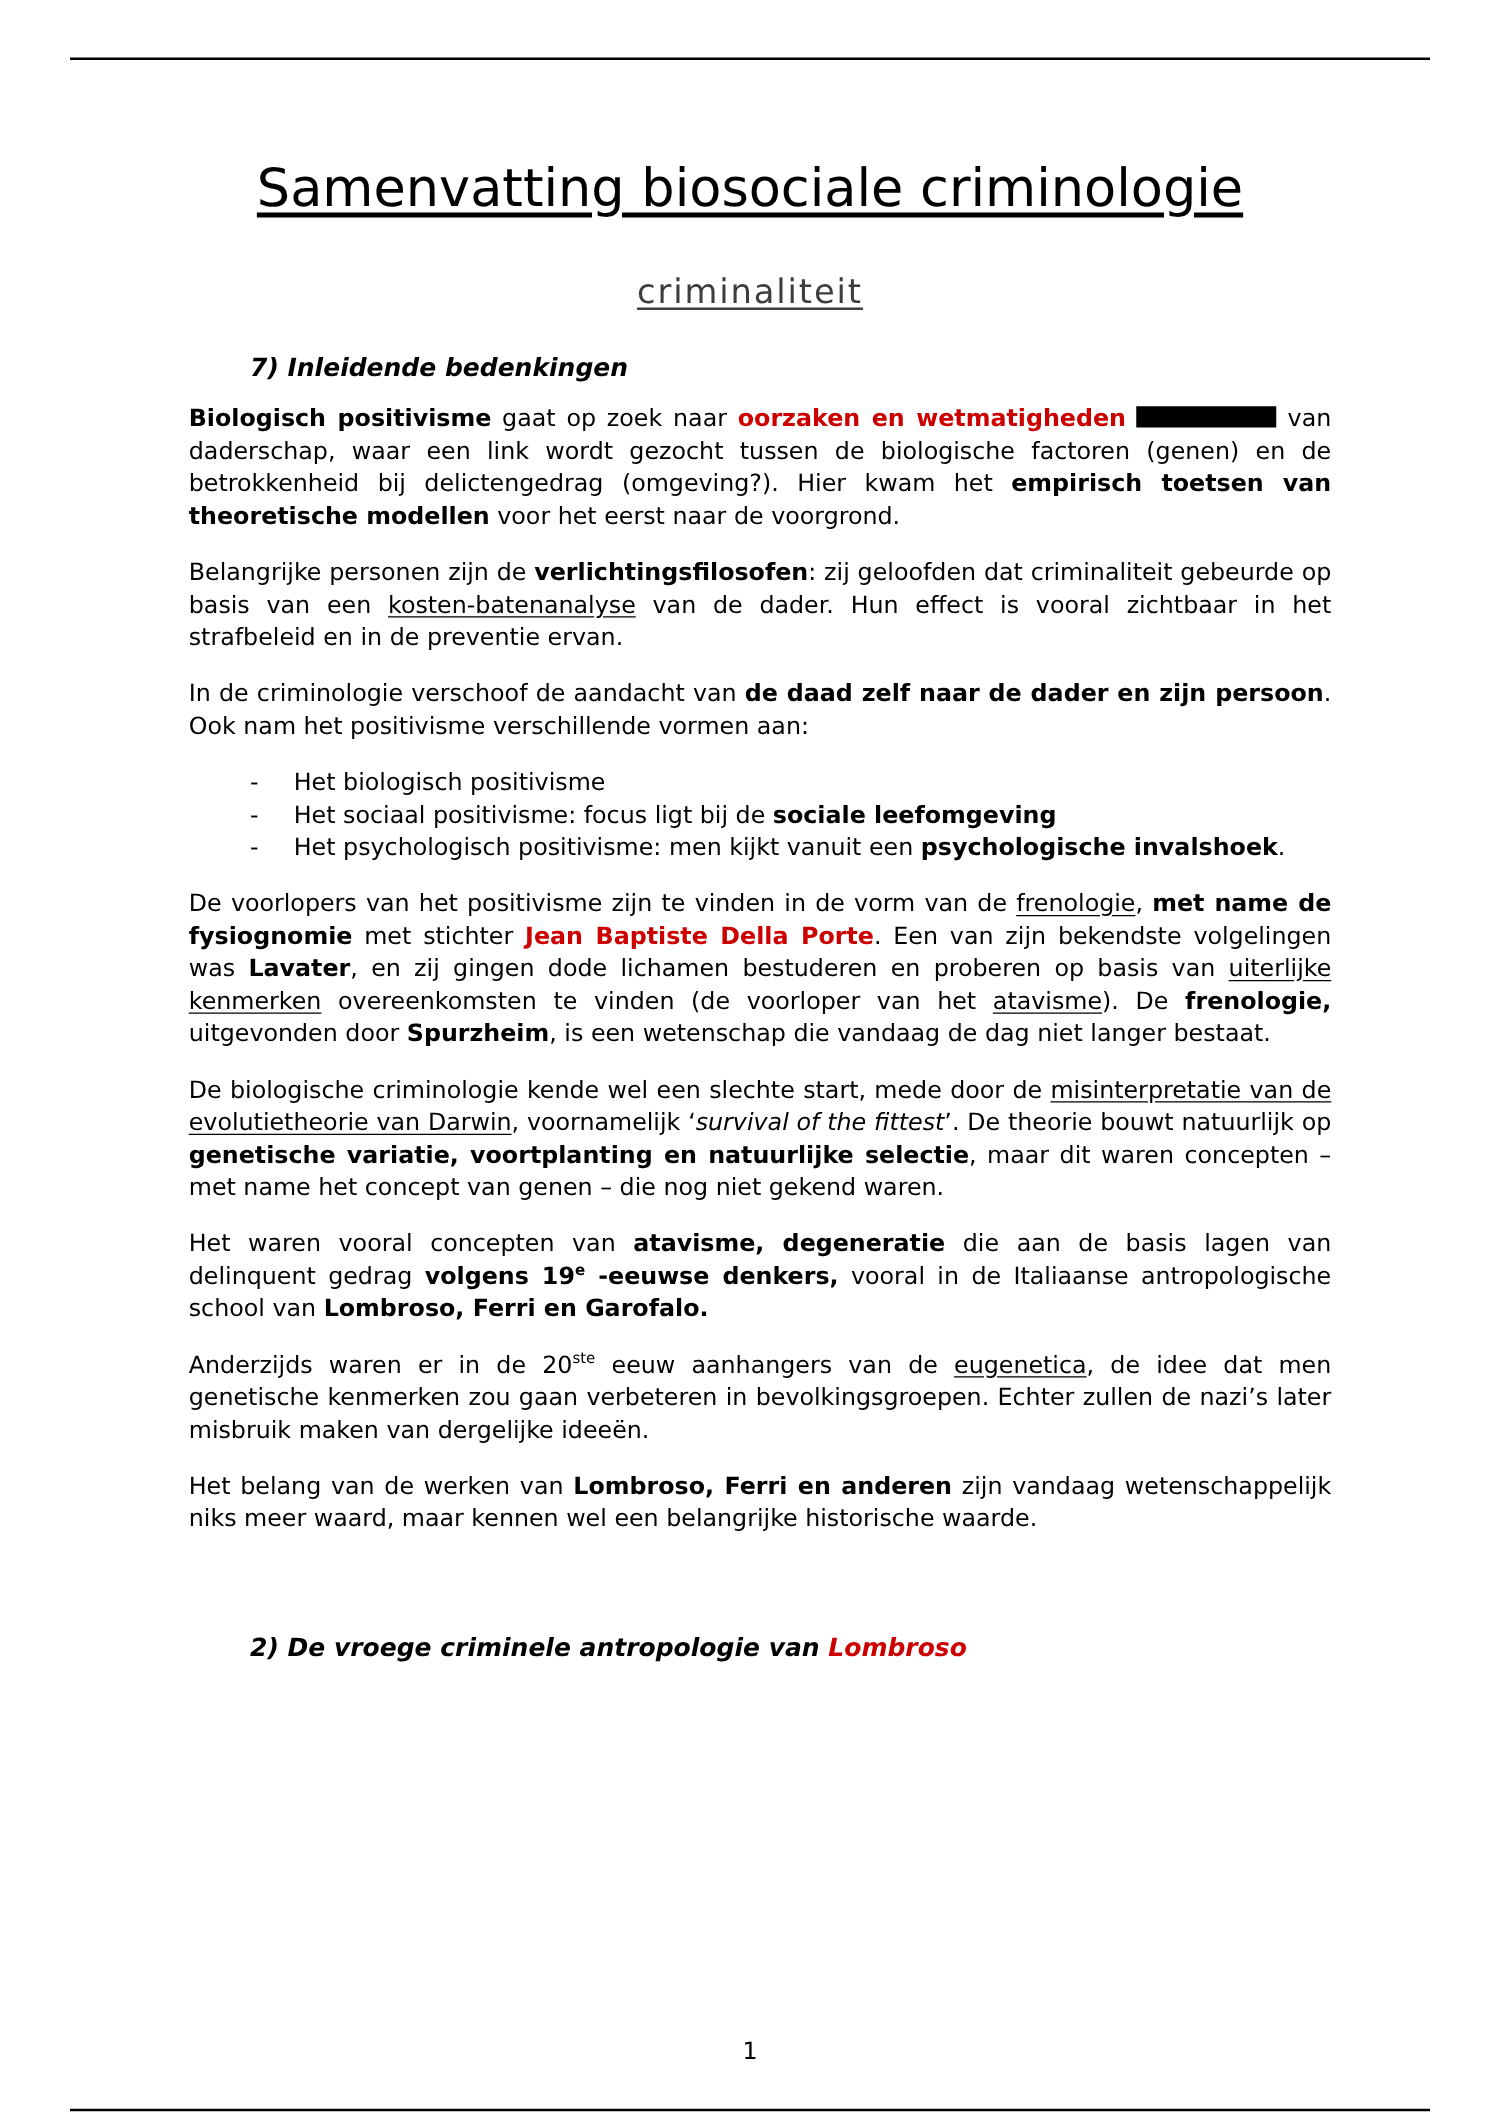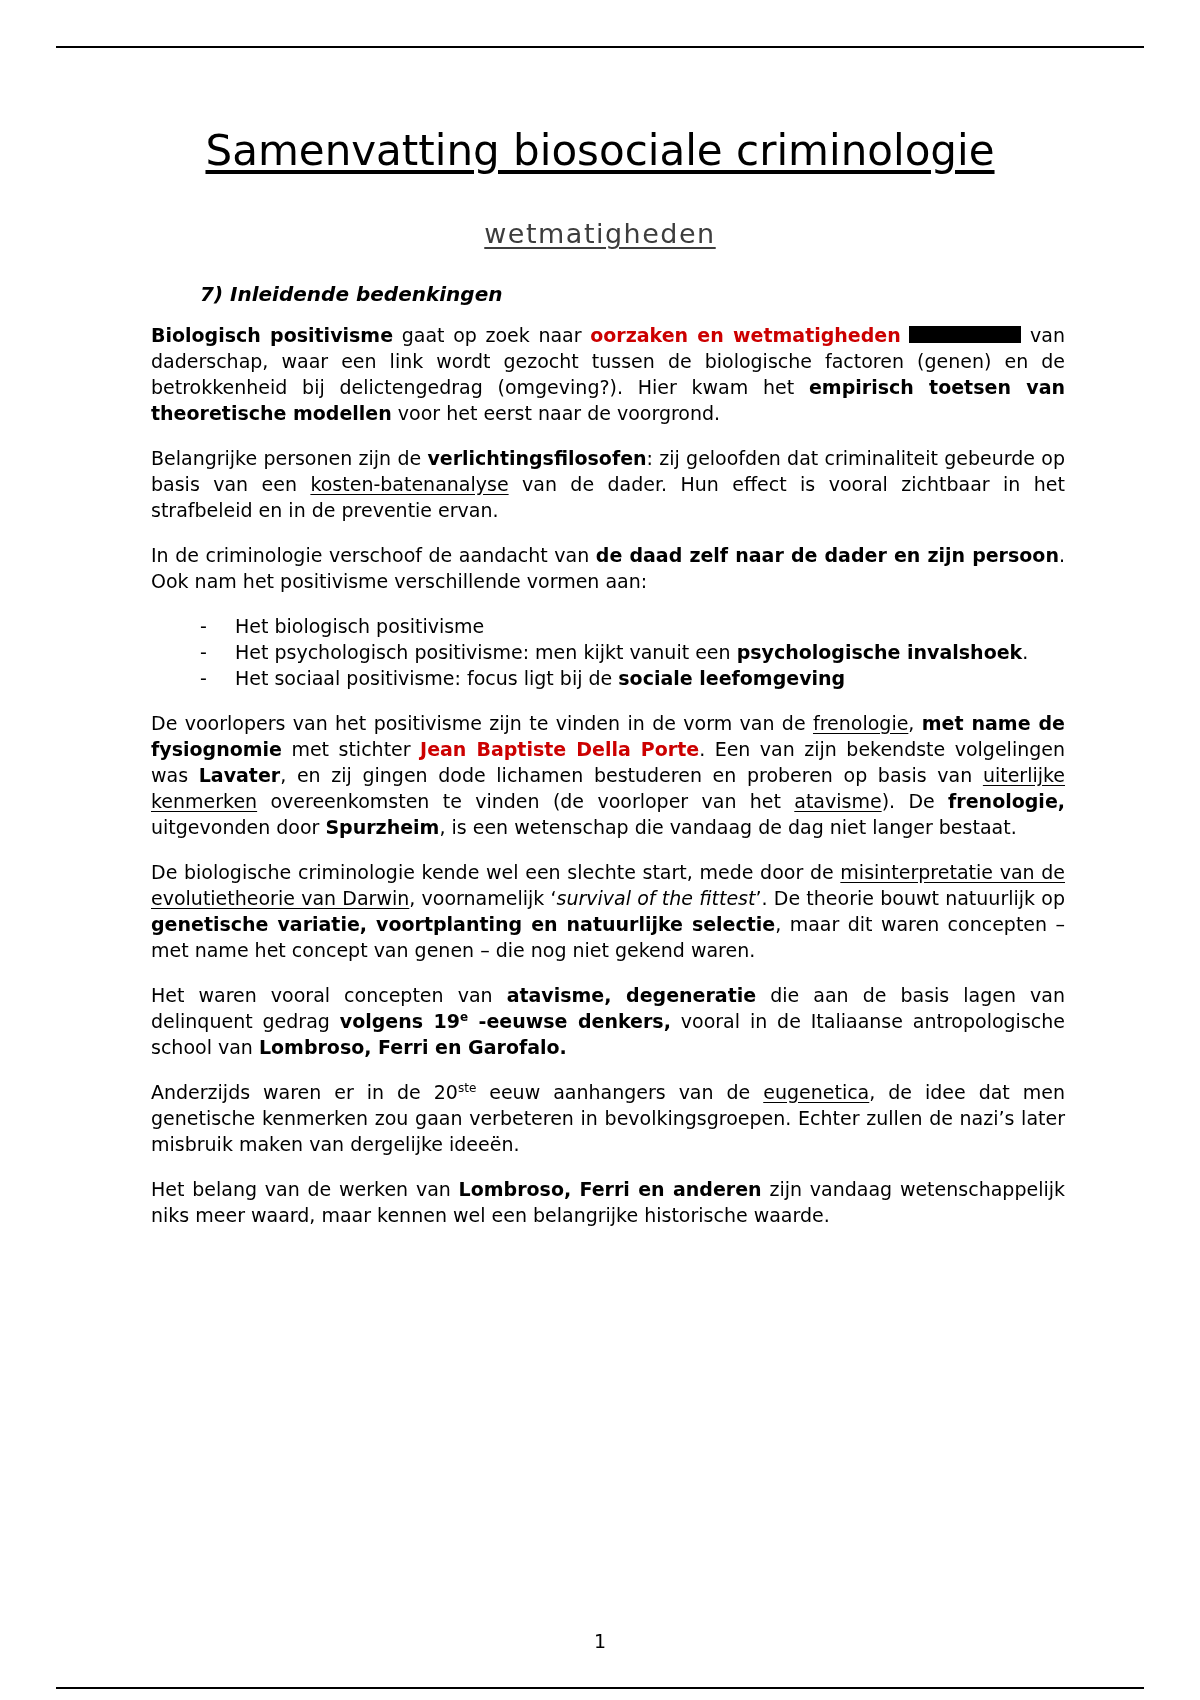--- a/index.html
+++ b/index.html
@@ -118,37 +118,38 @@
 </head>
 <body>
 
 <div class="page">
   <div class="rule top"></div>
 
   <div class="content">
     <h1 class="doc-title">Samenvatting biosociale criminologie</h1>
 
     <h2 class="doc-subtitle">
-      <span class="sub-line">wetmatigheden</span>
+      <span class="sub-line">criminaliteit</span>
     </h2>
 
     <div>
         <div class="sec-heading"><span class="b i">7) Inleidende bedenkingen</span></div>
         <p class="para"><span class="b">Biologisch positivisme</span><span class=""> gaat op zoek naar </span><span class="b red">oorzaken en wetmatigheden</span><span class=""> </span><span class="redact"></span><span class=""> van daderschap, waar een link wordt gezocht tussen de biologische factoren (genen) en de betrokkenheid bij delictengedrag (omgeving?). Hier kwam het </span><span class="b">empirisch toetsen van theoretische modellen</span><span class=""> voor het eerst naar de voorgrond.</span></p>
         <p class="para"><span class="">Belangrijke personen zijn de </span><span class="b">verlichtingsfilosofen</span><span class="">: zij geloofden dat criminaliteit gebeurde op basis van een </span><span class="u">kosten-batenanalyse</span><span class=""> van de dader. Hun effect is vooral zichtbaar in het strafbeleid en in de preventie ervan.</span></p>
         <p class="para"><span class="">In de criminologie verschoof de aandacht van </span><span class="b">de daad zelf naar de dader en zijn persoon</span><span class="">. Ook nam het positivisme verschillende vormen aan:</span></p>
         <ul class="dash">
           <li><span class="">Het biologisch positivisme</span></li>
+          <li><span class="">Het sociaal positivisme: focus ligt bij de </span><span class="b">sociale leefomgeving</span></li>
           <li><span class="">Het psychologisch positivisme: men kijkt vanuit een </span><span class="b">psychologische invalshoek</span><span class="">.</span></li>
-          <li><span class="">Het sociaal positivisme: focus ligt bij de </span><span class="b">sociale leefomgeving</span></li>
         </ul>
         <p class="para"><span class="">De voorlopers van het positivisme zijn te vinden in de vorm van de </span><span class="u">frenologie</span><span class="">, </span><span class="b">met name de fysiognomie</span><span class=""> met stichter </span><span class="b red">Jean Baptiste Della Porte</span><span class="">. Een van zijn bekendste volgelingen was </span><span class="b">Lavater</span><span class="">, en zij gingen dode lichamen bestuderen en proberen op basis van </span><span class="u">uiterlijke kenmerken</span><span class=""> overeenkomsten te vinden (de voorloper van het </span><span class="u">atavisme</span><span class="">). De </span><span class="b">frenologie,</span><span class=""> uitgevonden door </span><span class="b">Spurzheim</span><span class="">, is een wetenschap die vandaag de dag niet langer bestaat.</span></p>
         <p class="para"><span class="">De biologische criminologie kende wel een slechte start, mede door de </span><span class="u">misinterpretatie van de evolutietheorie van Darwin</span><span class="">, voornamelijk ‘</span><span class="i">survival of the fittest</span><span class="">’. De theorie bouwt natuurlijk op </span><span class="b">genetische variatie, voortplanting en natuurlijke selectie</span><span class="">, maar dit waren concepten – met name het concept van genen – die nog niet gekend waren.</span></p>
         <p class="para"><span class="">Het waren vooral concepten van </span><span class="b">atavisme, degeneratie</span><span class=""> die aan de basis lagen van delinquent gedrag </span><span class="b">volgens 19</span><sup class="b">e</sup><span class="b"> -eeuwse denkers,</span><span class=""> vooral in de Italiaanse antropologische school van </span><span class="b">Lombroso, Ferri en Garofalo.</span></p>
         <p class="para"><span class="">Anderzijds waren er in de 20</span><sup class="">ste</sup><span class=""> eeuw aanhangers van de </span><span class="u">eugenetica</span><span class="">, de idee dat men genetische kenmerken zou gaan verbeteren in bevolkingsgroepen. Echter zullen de nazi’s later misbruik maken van dergelijke ideeën.</span></p>
         <p class="para"><span class="">Het belang van de werken van </span><span class="b">Lombroso, Ferri en anderen</span><span class=""> zijn vandaag wetenschappelijk niks meer waard, maar kennen wel een belangrijke historische waarde.</span></p>
+        <div class="sec-heading spaced"><span class="b i">2) De vroege criminele antropologie van </span><span class="b i red">Lombroso</span></div>
       </div>
   </div>
 
   <div class="page-number">1</div>
 
   <div class="rule bottom"></div>
 </div>
 
 </body></html>

